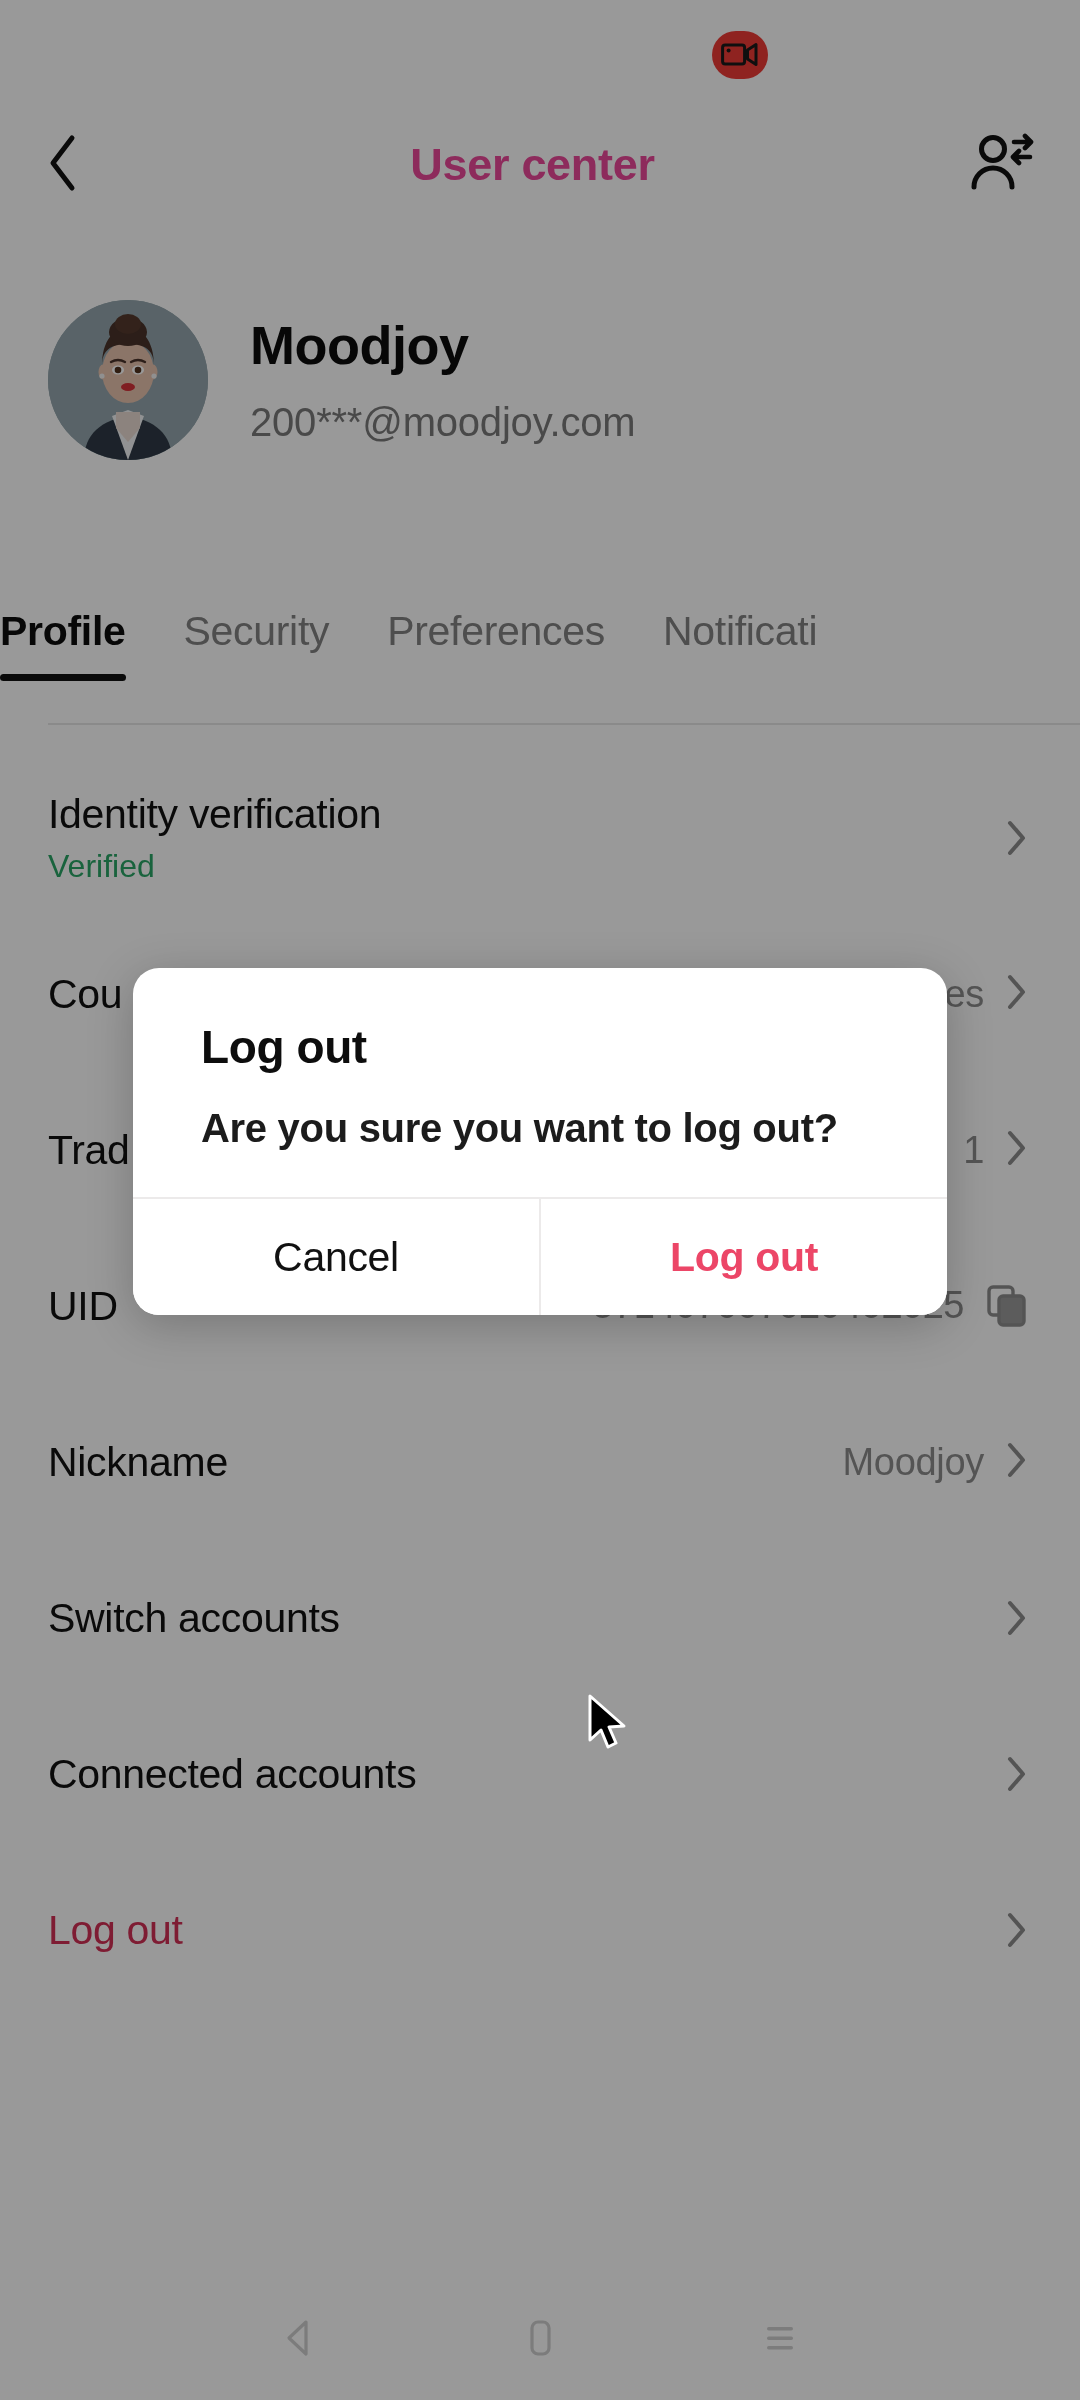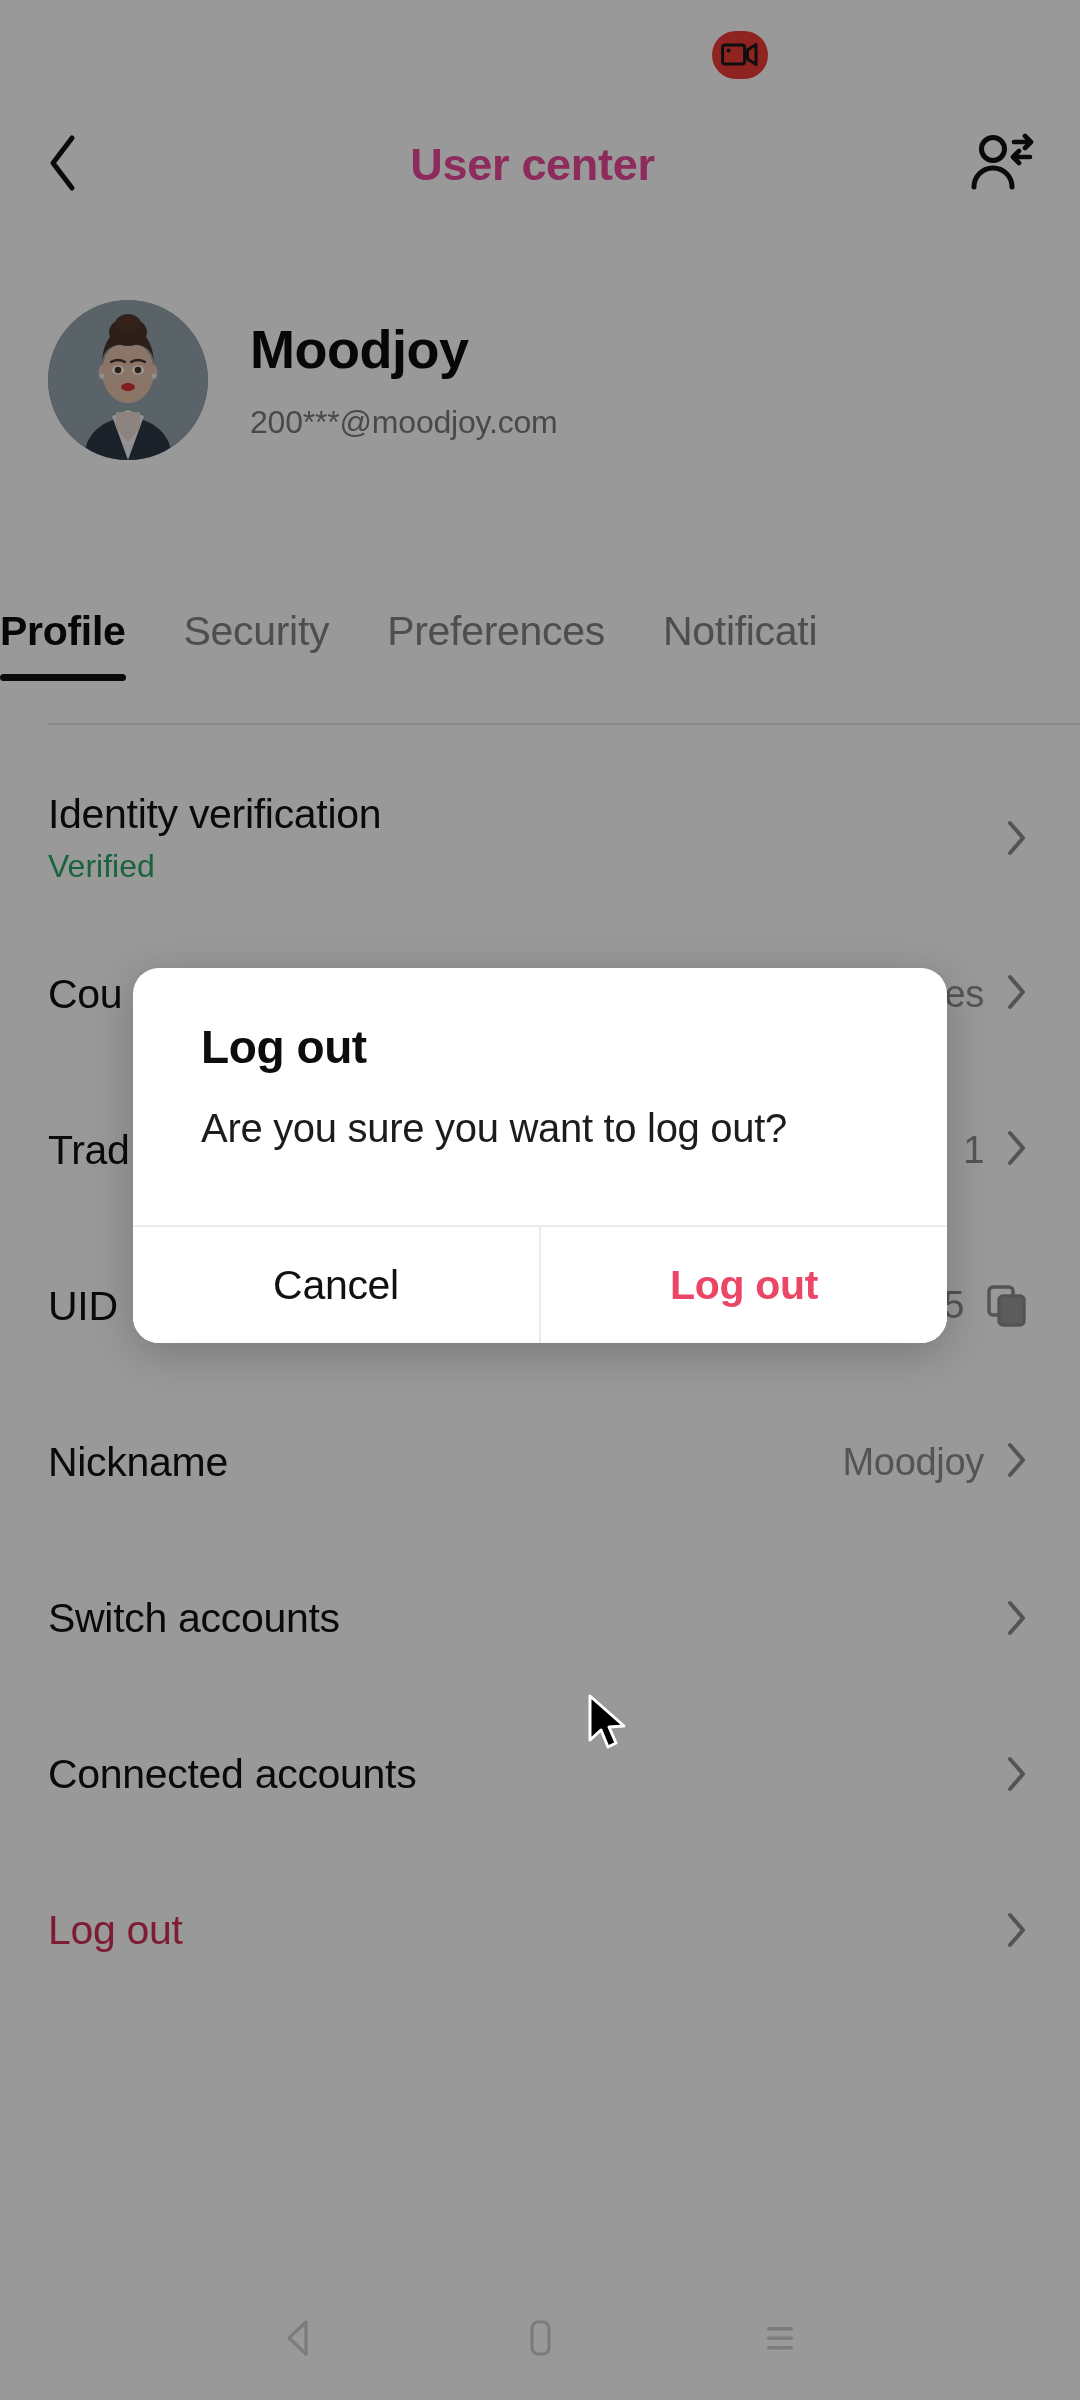--- a/index.html
+++ b/index.html
@@ -54,21 +54,21 @@
     position:absolute; top:300px; left:0; width:1080px;
     display:flex; align-items:center; padding:0 48px;
   }
   .avatar {
     width:160px; height:160px; border-radius:50%;
     background:#94a6ad; overflow:hidden; position:relative; flex:none;
   }
   .avatar svg { display:block; width:160px; height:160px; }
   .profile-txt { margin-left:42px; }
   .profile-name { font-size:54px; font-weight:700; color:#0d0d0d; line-height:1.12; letter-spacing:-0.5px; }
-  .profile-mail { font-size:32px; color:#7b7b7b; margin-top:24px; letter-spacing:-0.2px; }
+  .profile-mail { font-size:40px; color:#7b7b7b; margin-top:24px; letter-spacing:-0.2px; }
 
   
   .tabs {
     position:absolute; top:608px; left:0; width:1080px; height:116px;
     display:flex; align-items:flex-start; gap:58px;
     white-space:nowrap; overflow:hidden;
   }
   .tab { position:relative; font-size:41px; color:#828282; padding-bottom:26px; letter-spacing:-0.3px; flex:none; }
   .tab.active { color:#0d0d0d; font-weight:700; }
   .tab.active::after {
@@ -103,22 +103,22 @@
   
   #dialog {
     position:absolute; z-index:60;
     left:133px; top:968px; width:814px;
     background:#ffffff; border-radius:26px;
     box-shadow:0 10px 46px rgba(0,0,0,0.22);
     overflow:hidden;
   }
   .dlg-body { padding:52px 68px 46px 68px; }
   .dlg-title { font-size:46px; font-weight:700; color:#0d0d0d; letter-spacing:-0.4px; }
-  .dlg-msg { font-size:40px; color:#1c1c1c; margin-top:32px; letter-spacing:-0.3px; }
-  .dlg-actions { display:flex; border-top:2px solid #eceaea; height:118px;margin-top:28px; }
+  .dlg-msg { font-size:40px; color:#1c1c1c; margin-top:32px; letter-spacing:-0.3px;font-weight:bold; }
+  .dlg-actions { display:flex; border-top:2px solid #eceaea; height:118px; }
   .dlg-btn {
     flex:1; display:flex; align-items:center; justify-content:center;
     font-size:41px; color:#111; background:#fff; border:none; cursor:pointer;
     font-family:"Liberation Sans", sans-serif; letter-spacing:-0.3px;
   }
   .dlg-btn.confirm { color:#ec4667; font-weight:700; border-left:2px solid #eceaea; }
 
   
   #cursor { position:absolute; z-index:70; left:586px; top:1694px; width:46px; height:64px; pointer-events:none; }
 </style>

